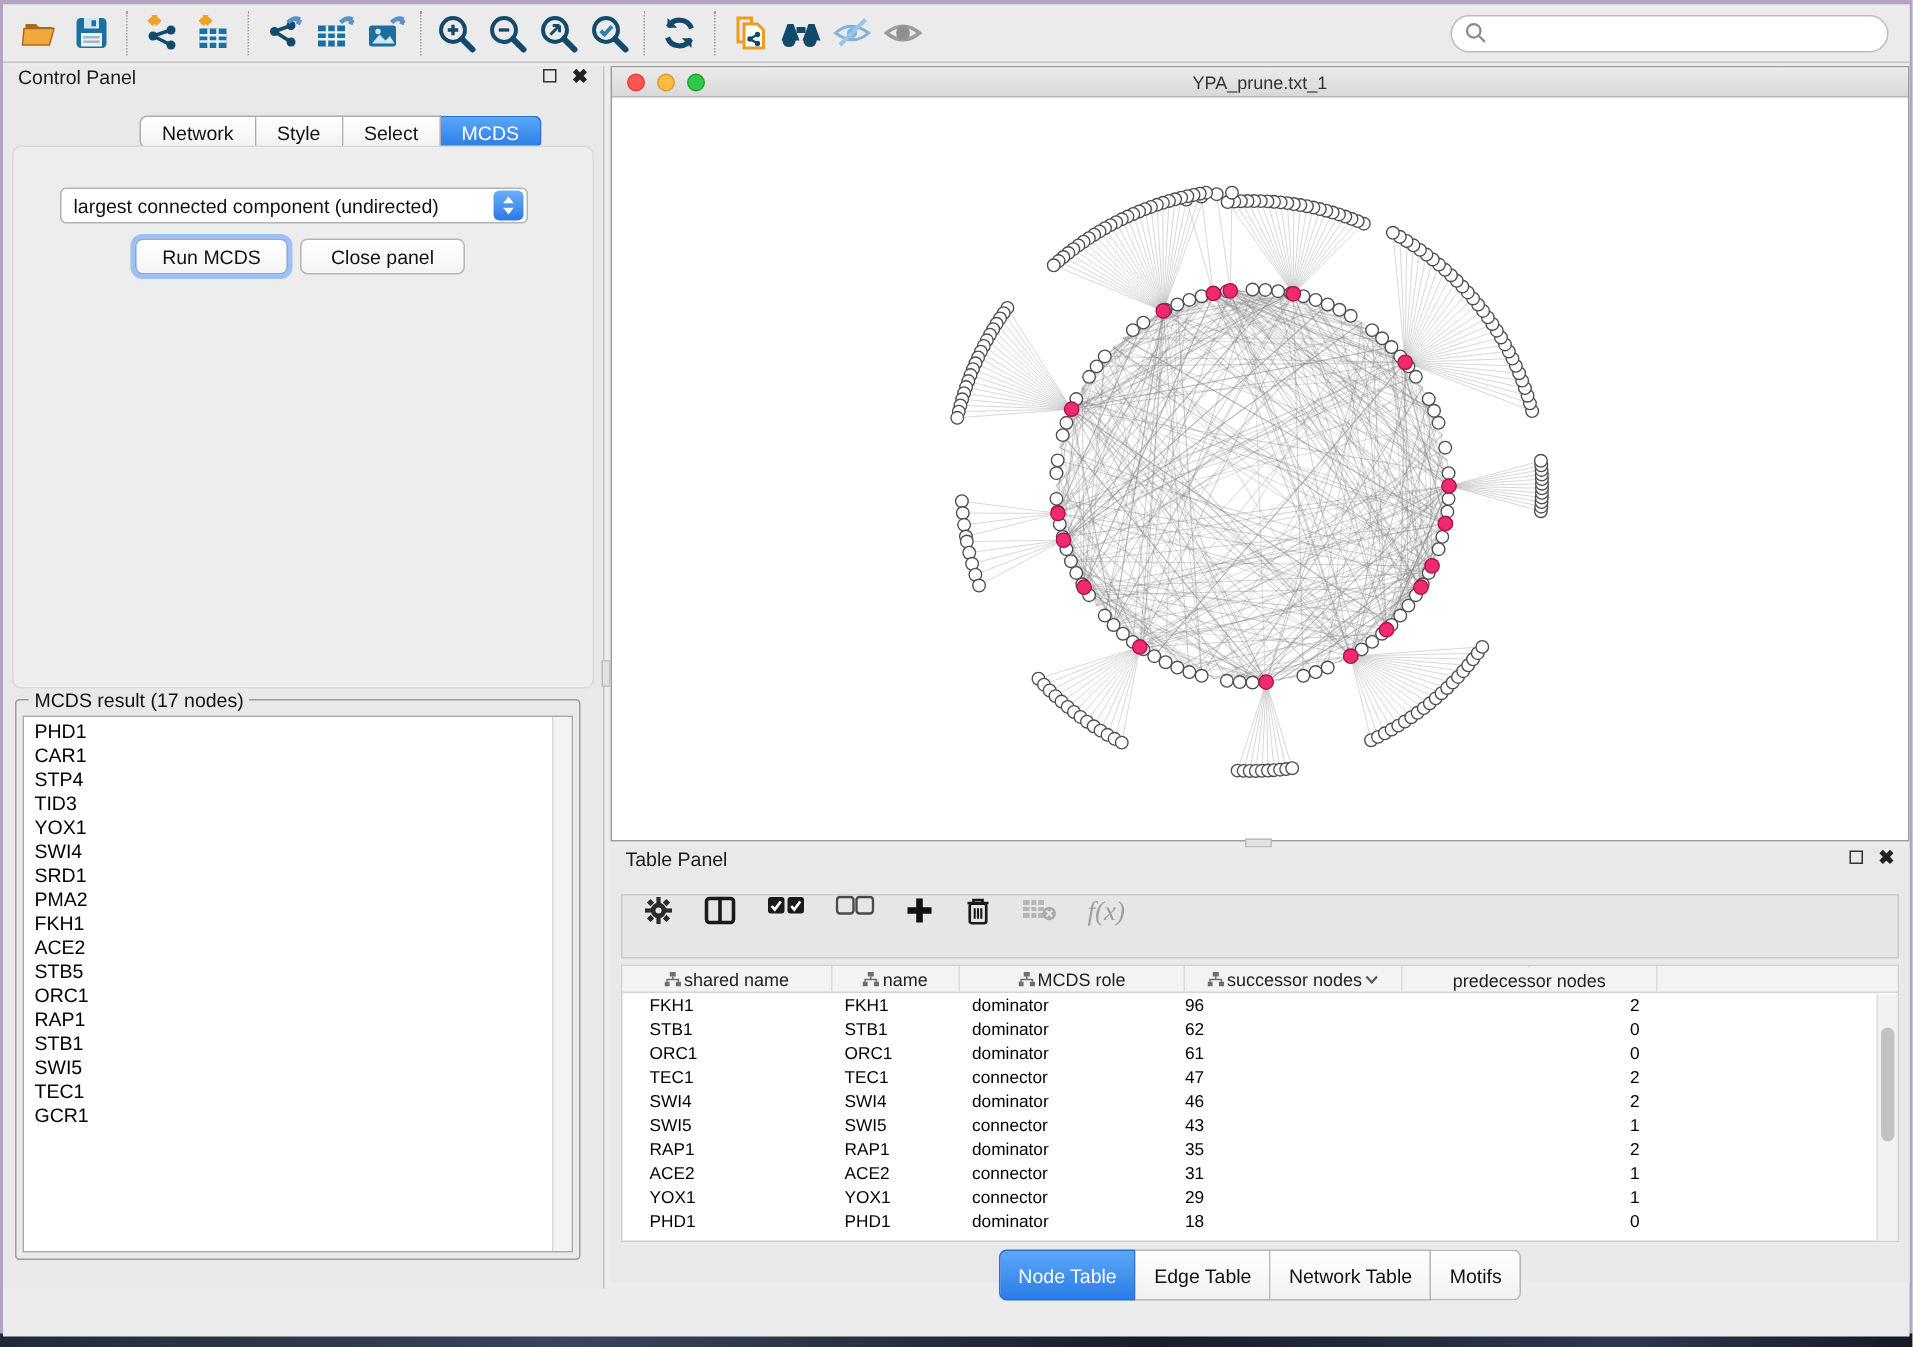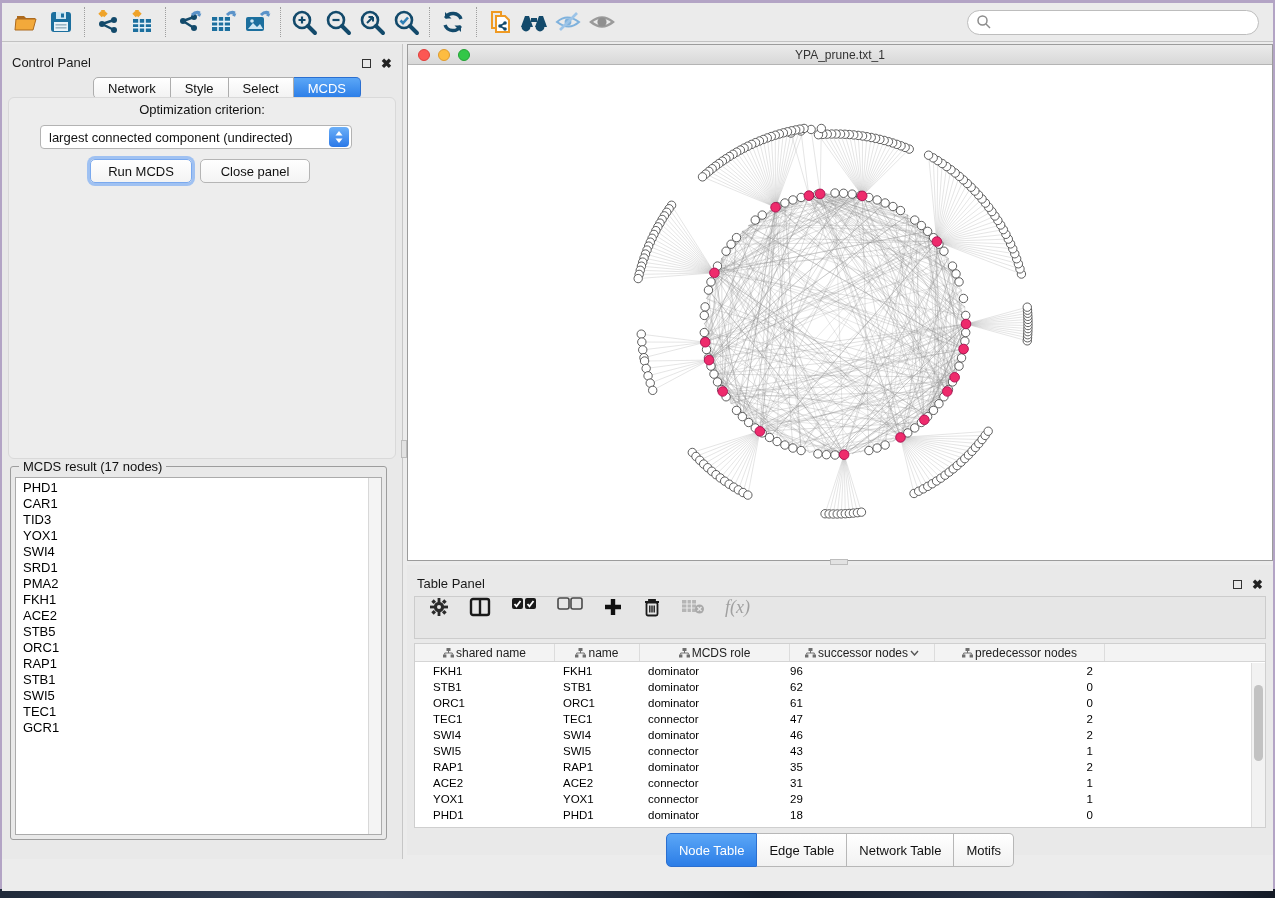--- a/index.html
+++ b/index.html
@@ -14,21 +14,21 @@
     border-bottom:1px solid #c2c2c2; display:flex; align-items:center; padding:0 8px; }
   .tbtn { width:34px; height:30px; display:flex; align-items:center; justify-content:center; flex:0 0 auto; }
   .tsep { width:1px; height:30px; border-left:1px dotted #9f9f9f; margin:0 6px; flex:0 0 auto; }
   .tspacer { flex:1 1 auto; }
   .searchbox { width:292px; height:25px; border:1px solid #bdbdbd; border-radius:13px; background:#fff;
     display:flex; align-items:center; padding:0 8px; margin-right:6px; }
   .searchbox input { border:none; outline:none; flex:1; font-size:12px; font-family:"Liberation Sans",sans-serif; background:transparent; }
 
   
   .cpanel { position:absolute; left:0; top:41px; width:401px; height:815px; background:#e9e9e9; border-right:1px solid #c6c6c6; }
-  .panel-head { height:26px; display:flex; align-items:flex-end; padding:0 10px; }
+  .panel-head { height:26px; display:flex; align-items:flex-start; padding:0 10px; }
   .panel-title { font-size:13px; color:#1a1a1a; }
   .win-ctl { margin-left:auto; display:flex; align-items:center; gap:10px; }
   .float-btn { width:9px; height:9px; border:1.5px solid #333; display:inline-block; }
   .close-btn { font-size:13px; font-weight:bold; color:#222; line-height:1; }
 
   .tabs { position:absolute; left:79px; top:33px; display:flex; height:22px;padding-left:12px; }
   .tab { border:1px solid #adadad; background:linear-gradient(#ffffff,#f2f2f2); font-size:13px; color:#111;
     padding:0 14px; display:flex; align-items:center; border-left:none; }
   .tab:first-child { border-left:1px solid #adadad; border-radius:5px 0 0 5px; }
   .tab:last-child { border-radius:0 5px 5px 0; }
@@ -83,21 +83,21 @@
   .thead { display:flex; height:18px; background:#f3f3f3; border-bottom:1px solid #d5d5d5; }
   .th { display:flex; align-items:center; justify-content:center; gap:2px; font-size:12px; color:#222;
     border-right:1px solid #dcdcdc; }
   .th:last-child { border-right:none; }
   .trows { position:absolute; left:0; top:19px; right:15px; bottom:0; overflow:hidden; }
   .trow { display:flex; height:16px; }
   .td { font-size:11.5px; color:#000; line-height:16px; white-space:nowrap; }
   .c0 { width:140px; padding-left:18px; } .c1 { width:85px; padding-left:8px; }
   .c2 { width:150px; padding-left:8px; }
   .c3 { width:145px; text-align:left; padding-right:12px; } .c4 { width:170px; text-align:right; padding-right:12px; }
-  .h0{width:140px;} .h1{width:85px;} .h2{width:150px;} .h3{width:145px;} .h4{width:170px;} .hf{flex:1;}
+  .h0{width:140px;} .h1{width:85px;} .h2{width:150px;} .h3{width:145px;} .h4{width:170px;flex-direction:column;} .hf{flex:1;}
   .tscroll { position:absolute; right:0; top:19px; bottom:0; width:14px; background:#f2f2f2; border-left:1px solid #ddd; }
   .tthumb { position:absolute; left:2px; width:9px; border-radius:5px; background:#c2c2c2; }
 
   .ttabs { position:absolute; left:0; top:268px; width:100%; display:flex; justify-content:center; }
   .ttab { height:22px; border:1px solid #b7b7b7; border-left:none; background:linear-gradient(#ffffff,#f1f1f1);
     font-size:13px; color:#111; display:flex; align-items:center; padding:16px 12px; }
   .ttab:first-child { border-left:1px solid #b7b7b7; border-radius:5px 0 0 5px; }
   .ttab:last-child { border-radius:0 5px 5px 0; }
   .ttab.active { background:linear-gradient(#5ba7f7,#2b7de7); color:#fff; border-color:#2b6fd0; }
 
@@ -264,39 +264,39 @@
         <span class="close-btn">✖</span>
       </span>
     </div>
     <div class="tabs">
       <div class="tab">Network</div>
       <div class="tab">Style</div>
       <div class="tab">Select</div>
       <div class="tab active">MCDS</div>
     </div>
     <div class="mcds-pane"></div>
-    <div class="opt-label">Optimization criterion:</div>
     <div class="selectbox">
       <span class="sel-text">largest connected component (undirected)</span>
       <span class="stepper">
         <svg width="10" height="14" viewBox="0 0 10 14">
             <path d="M5 1 L8.5 5.5 H1.5z" fill="#fff"></path>
             <path d="M5 13 L1.5 8.5 H8.5z" fill="#fff"></path>
           </svg>
       </span>
     </div>
     <div class="btn run">Run MCDS</div>
     <div class="btn closep">Close panel</div>
 
     <div class="result-group">
       <span class="result-legend">MCDS result (17 nodes)</span>
       <div class="result-list">
         <div class="result-items" id="mcds-items">
             <div class="result-item">PHD1</div>
             <div class="result-item">CAR1</div>
+            <div class="result-item">STP4</div>
             <div class="result-item">TID3</div>
             <div class="result-item">YOX1</div>
             <div class="result-item">SWI4</div>
             <div class="result-item">SRD1</div>
             <div class="result-item">PMA2</div>
             <div class="result-item">FKH1</div>
             <div class="result-item">ACE2</div>
             <div class="result-item">STB5</div>
             <div class="result-item">ORC1</div>
             <div class="result-item">RAP1</div>

